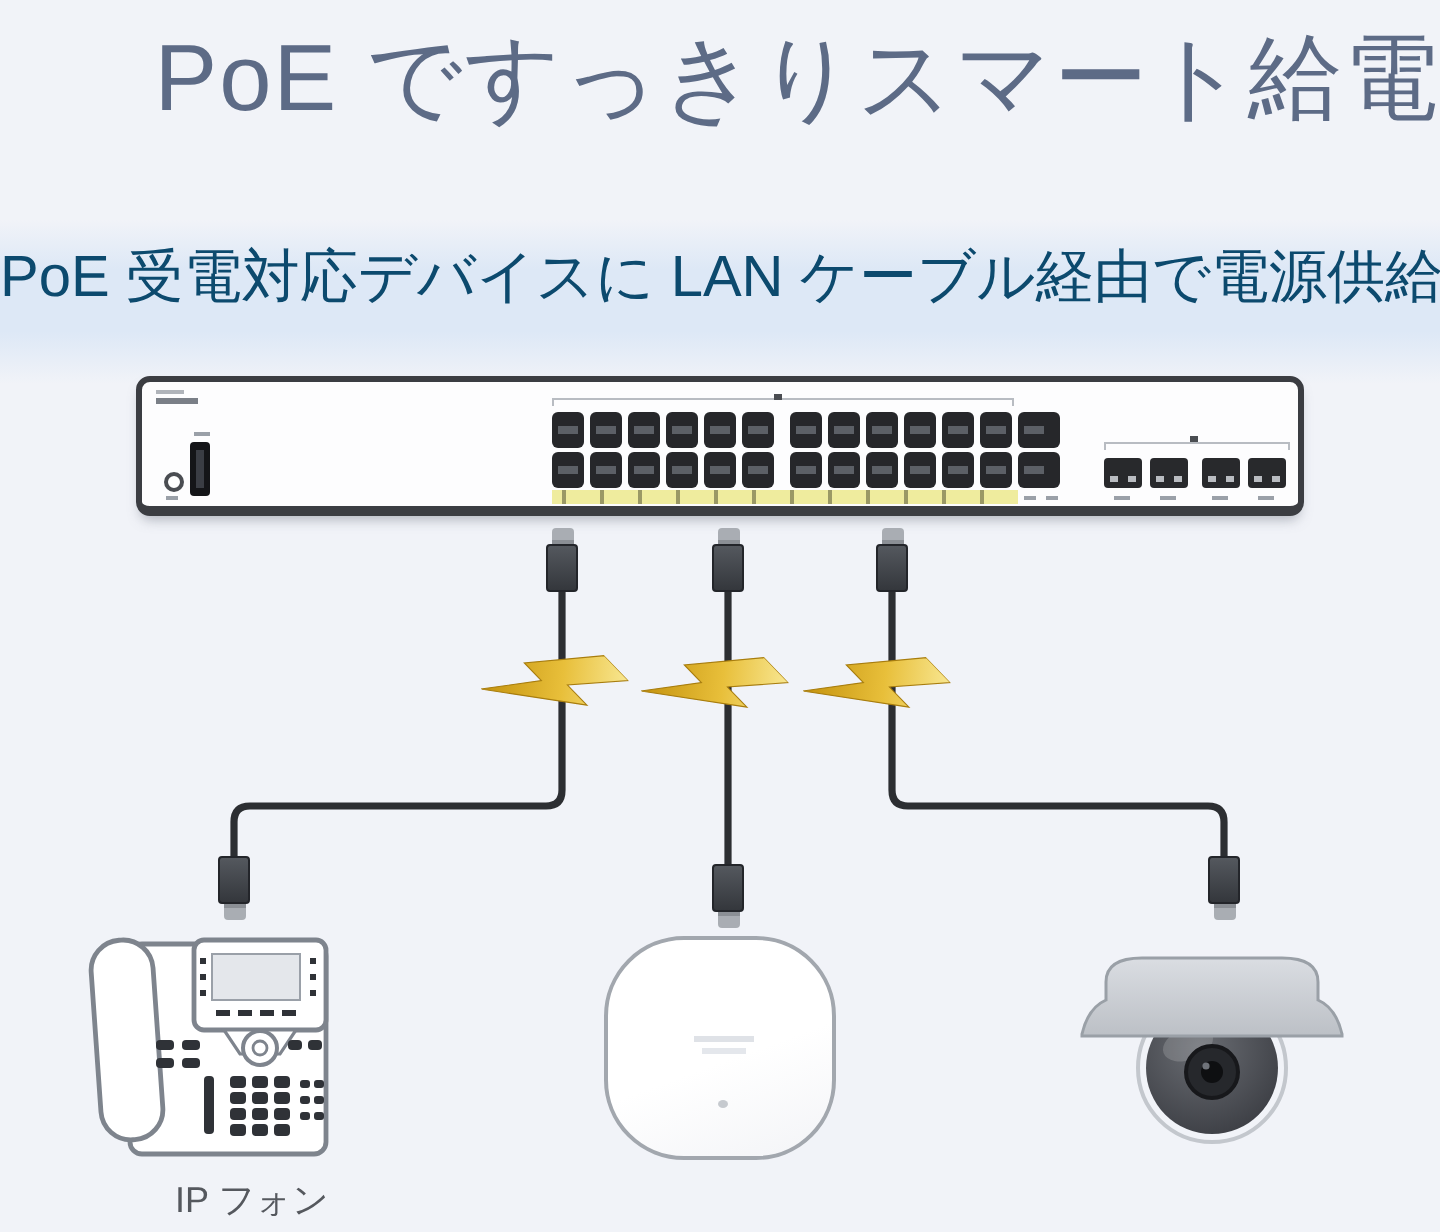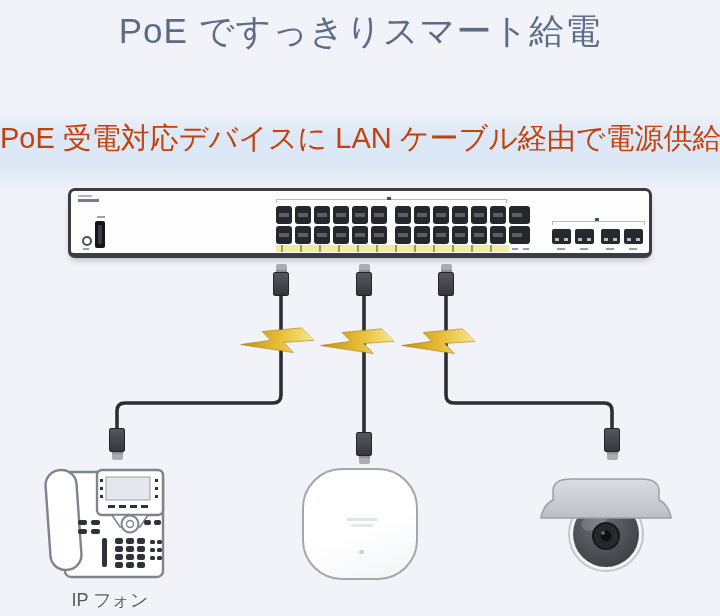--- a/index.html
+++ b/index.html
@@ -3,30 +3,30 @@
 <meta charset="utf-8">
 <style>
   html,body{margin:0;padding:0;}
   .page{
     position:relative;width:720px;height:616px;overflow:hidden;
     background:#f1f3f8;
     font-family:"Liberation Sans","DejaVu Sans",sans-serif;
   }
   
   .title{
-    position:absolute;left:0;top:8px;width:720px;text-align:center;
-    font-size:35px;letter-spacing:1px;color:#5d6b86;font-weight:400;white-space:nowrap;
+    position:absolute;left:0;top:8px;width:720px;text-align:right;
+    font-size:47px;letter-spacing:1px;color:#5d6b86;font-weight:400;white-space:nowrap;
   }
   .subtitle-band{
     position:absolute;left:0;top:110px;width:720px;height:82px;
     background:linear-gradient(180deg,rgba(221,232,246,0) 0%,#dde8f6 30%,#dde8f6 68%,rgba(221,232,246,0) 100%);
   }
   .subtitle{
     position:absolute;left:0;top:119px;width:720px;text-align:center;
-    font-size:29px;color:#c2410c;font-weight:400;white-space:nowrap;letter-spacing:0px;
+    font-size:29px;color:#0c4a6e;font-weight:400;white-space:nowrap;letter-spacing:0px;
   }
   
   .switch{
     position:absolute;left:68px;top:188px;width:584px;height:70px;box-sizing:border-box;
     background:#fdfdfe;border:3px solid #3b3d42;border-bottom-width:5px;border-radius:7px;
     box-shadow:0 4px 6px -2px rgba(120,126,140,.5);
   }
   .switch *{position:absolute;}
   .logo-line1{left:7px;top:4px;width:14px;height:2px;background:#b0b4ba;}
   .logo-line2{left:7px;top:8px;width:21px;height:3px;background:#7a7f87;}
@@ -69,21 +69,21 @@
     position:absolute;left:302px;top:468px;width:116px;height:112px;box-sizing:border-box;
     border:2px solid #a2a7ae;border-radius:40px;
     background:linear-gradient(160deg,#ffffff 55%,#f3f4f7);
   }
   .ap-logo1{position:absolute;left:43px;top:48px;width:30px;height:3px;background:#dfe2e7;}
   .ap-logo2{position:absolute;left:47px;top:54px;width:22px;height:3px;background:#e4e7ec;}
   .ap-led{position:absolute;left:55px;top:80px;width:5px;height:4px;background:#c6cacf;border-radius:50%;}
   .camera{position:absolute;left:538px;top:476px;width:136px;height:108px;}
   
   .caption{position:absolute;top:588px;font-size:18px;color:#55585e;text-align:center;white-space:nowrap;}
-  .cap-phone{left:40px;width:140px;}
+  .cap-phone{left:56px;width:140px;}
   .cap-ap{left:238px;width:200px;}
   .cap-camera{left:531px;width:140px;}
 </style>
 </head>
 <body>
 
 <div class="page">
 
   <div class="title">PoE ですっきりスマート給電</div>
 

